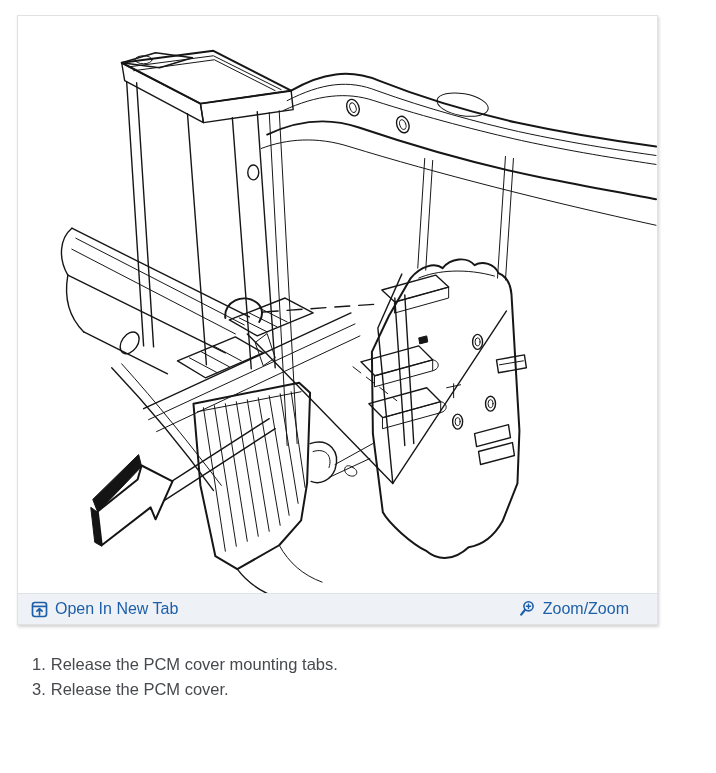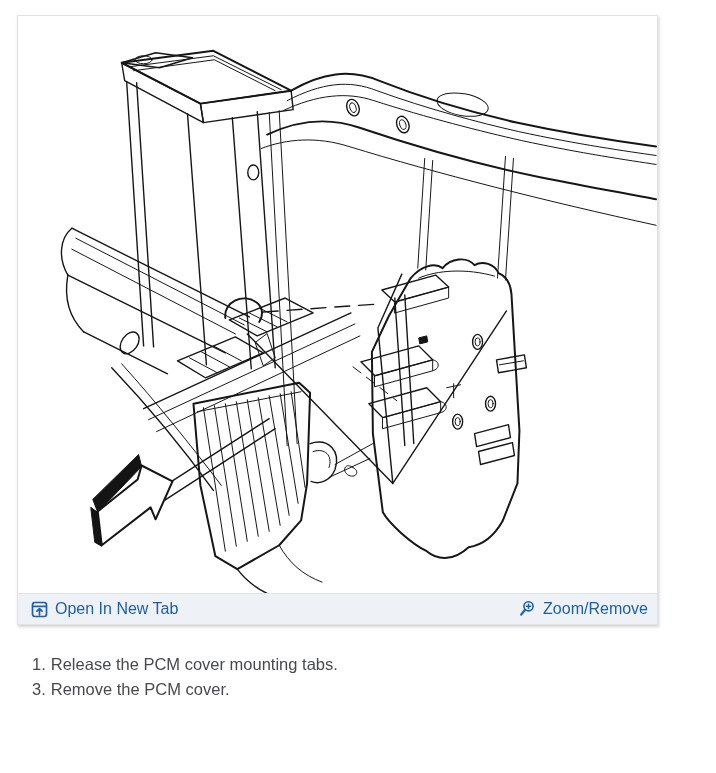--- a/index.html
+++ b/index.html
@@ -11,21 +11,21 @@
     background:#ffffff; border:1px solid #e2e2e2;
     box-shadow:1px 2px 3px rgba(0,0,0,0.18);
   }
   .diagram-area { width:100%; height:577px; background:#ffffff; overflow:hidden; }
   .diagram-area svg { display:block; width:100%; height:100%; }
 
   .diagram-toolbar {
     position:absolute; left:0; bottom:0; width:100%; height:31px;
     background:#eef1f5; border-top:1px solid #dfe3e8;
     display:flex; align-items:center; justify-content:space-between;
-    padding:0 9px 0 13px;
+    padding:0 28px 0 13px;
   }
   .toolbar-link {
     display:flex; align-items:center; gap:7px;
     color:#1e5fa9; font-size:16px; text-decoration:none; cursor:pointer;
     line-height:1;
   }
   .toolbar-link svg { display:block; }
 
   .instructions {
     position:absolute; left:16px; top:652px; width:690px;
@@ -188,25 +188,25 @@
         <path d="M8.5 14 L8.5 8.2 M8.5 7.6 L5.9 10.2 M8.5 7.6 L11.1 10.2" fill="none" stroke="#1e5fa9" stroke-width="1.7" stroke-linecap="round"></path>
       </svg>
       <span>Open In New Tab</span>
     </a>
     <a class="toolbar-link">
       <svg width="18" height="18" viewBox="0 0 18 18">
         <circle cx="10.5" cy="6.3" r="4.6" fill="none" stroke="#1e5fa9" stroke-width="1.6"></circle>
         <line x1="7.1" y1="9.8" x2="3.2" y2="14.6" stroke="#1e5fa9" stroke-width="2.2" stroke-linecap="round"></line>
         <path d="M10.5 4.2 L10.5 8.4 M8.4 6.3 L12.6 6.3" fill="none" stroke="#1e5fa9" stroke-width="1.4" stroke-linecap="round"></path>
       </svg>
-      <span>Zoom/Remove</span>
+      <span>Zoom/Zoom</span>
     </a>
   </div>
 </div>
 
 <div class="instructions">
   <div class="substep">
     <span class="num">1.</span><span>Release the PCM cover mounting tabs.</span>
   </div>
   <div class="substep">
-    <span class="num">3.</span><span>Remove the PCM cover.</span>
+    <span class="num">3.</span><span>Release the PCM cover.</span>
   </div>
 </div>
 
 </body></html>

